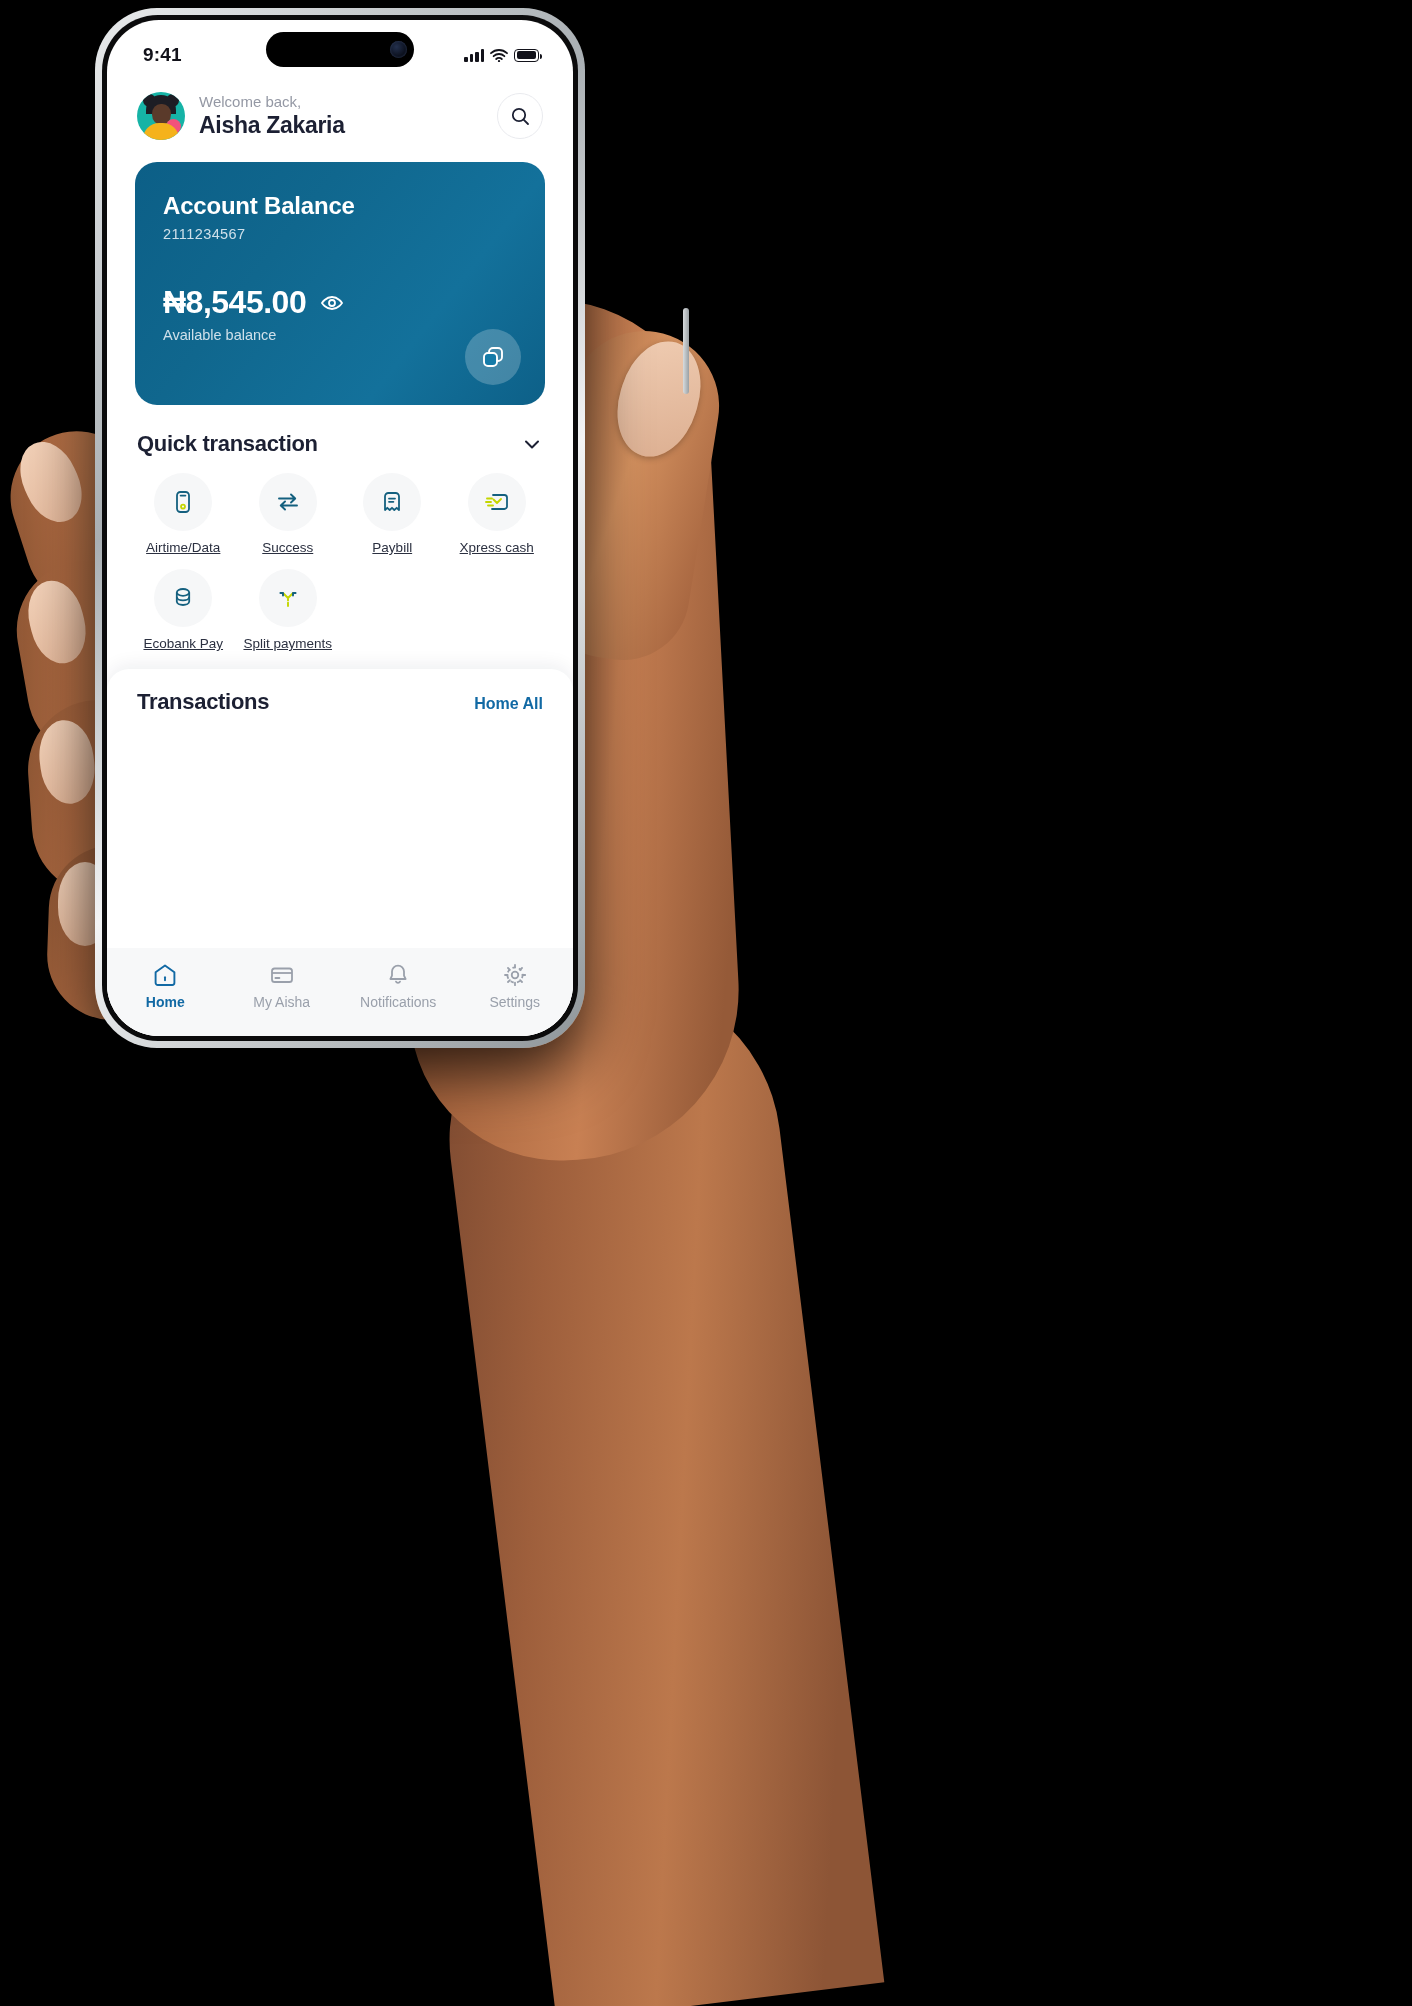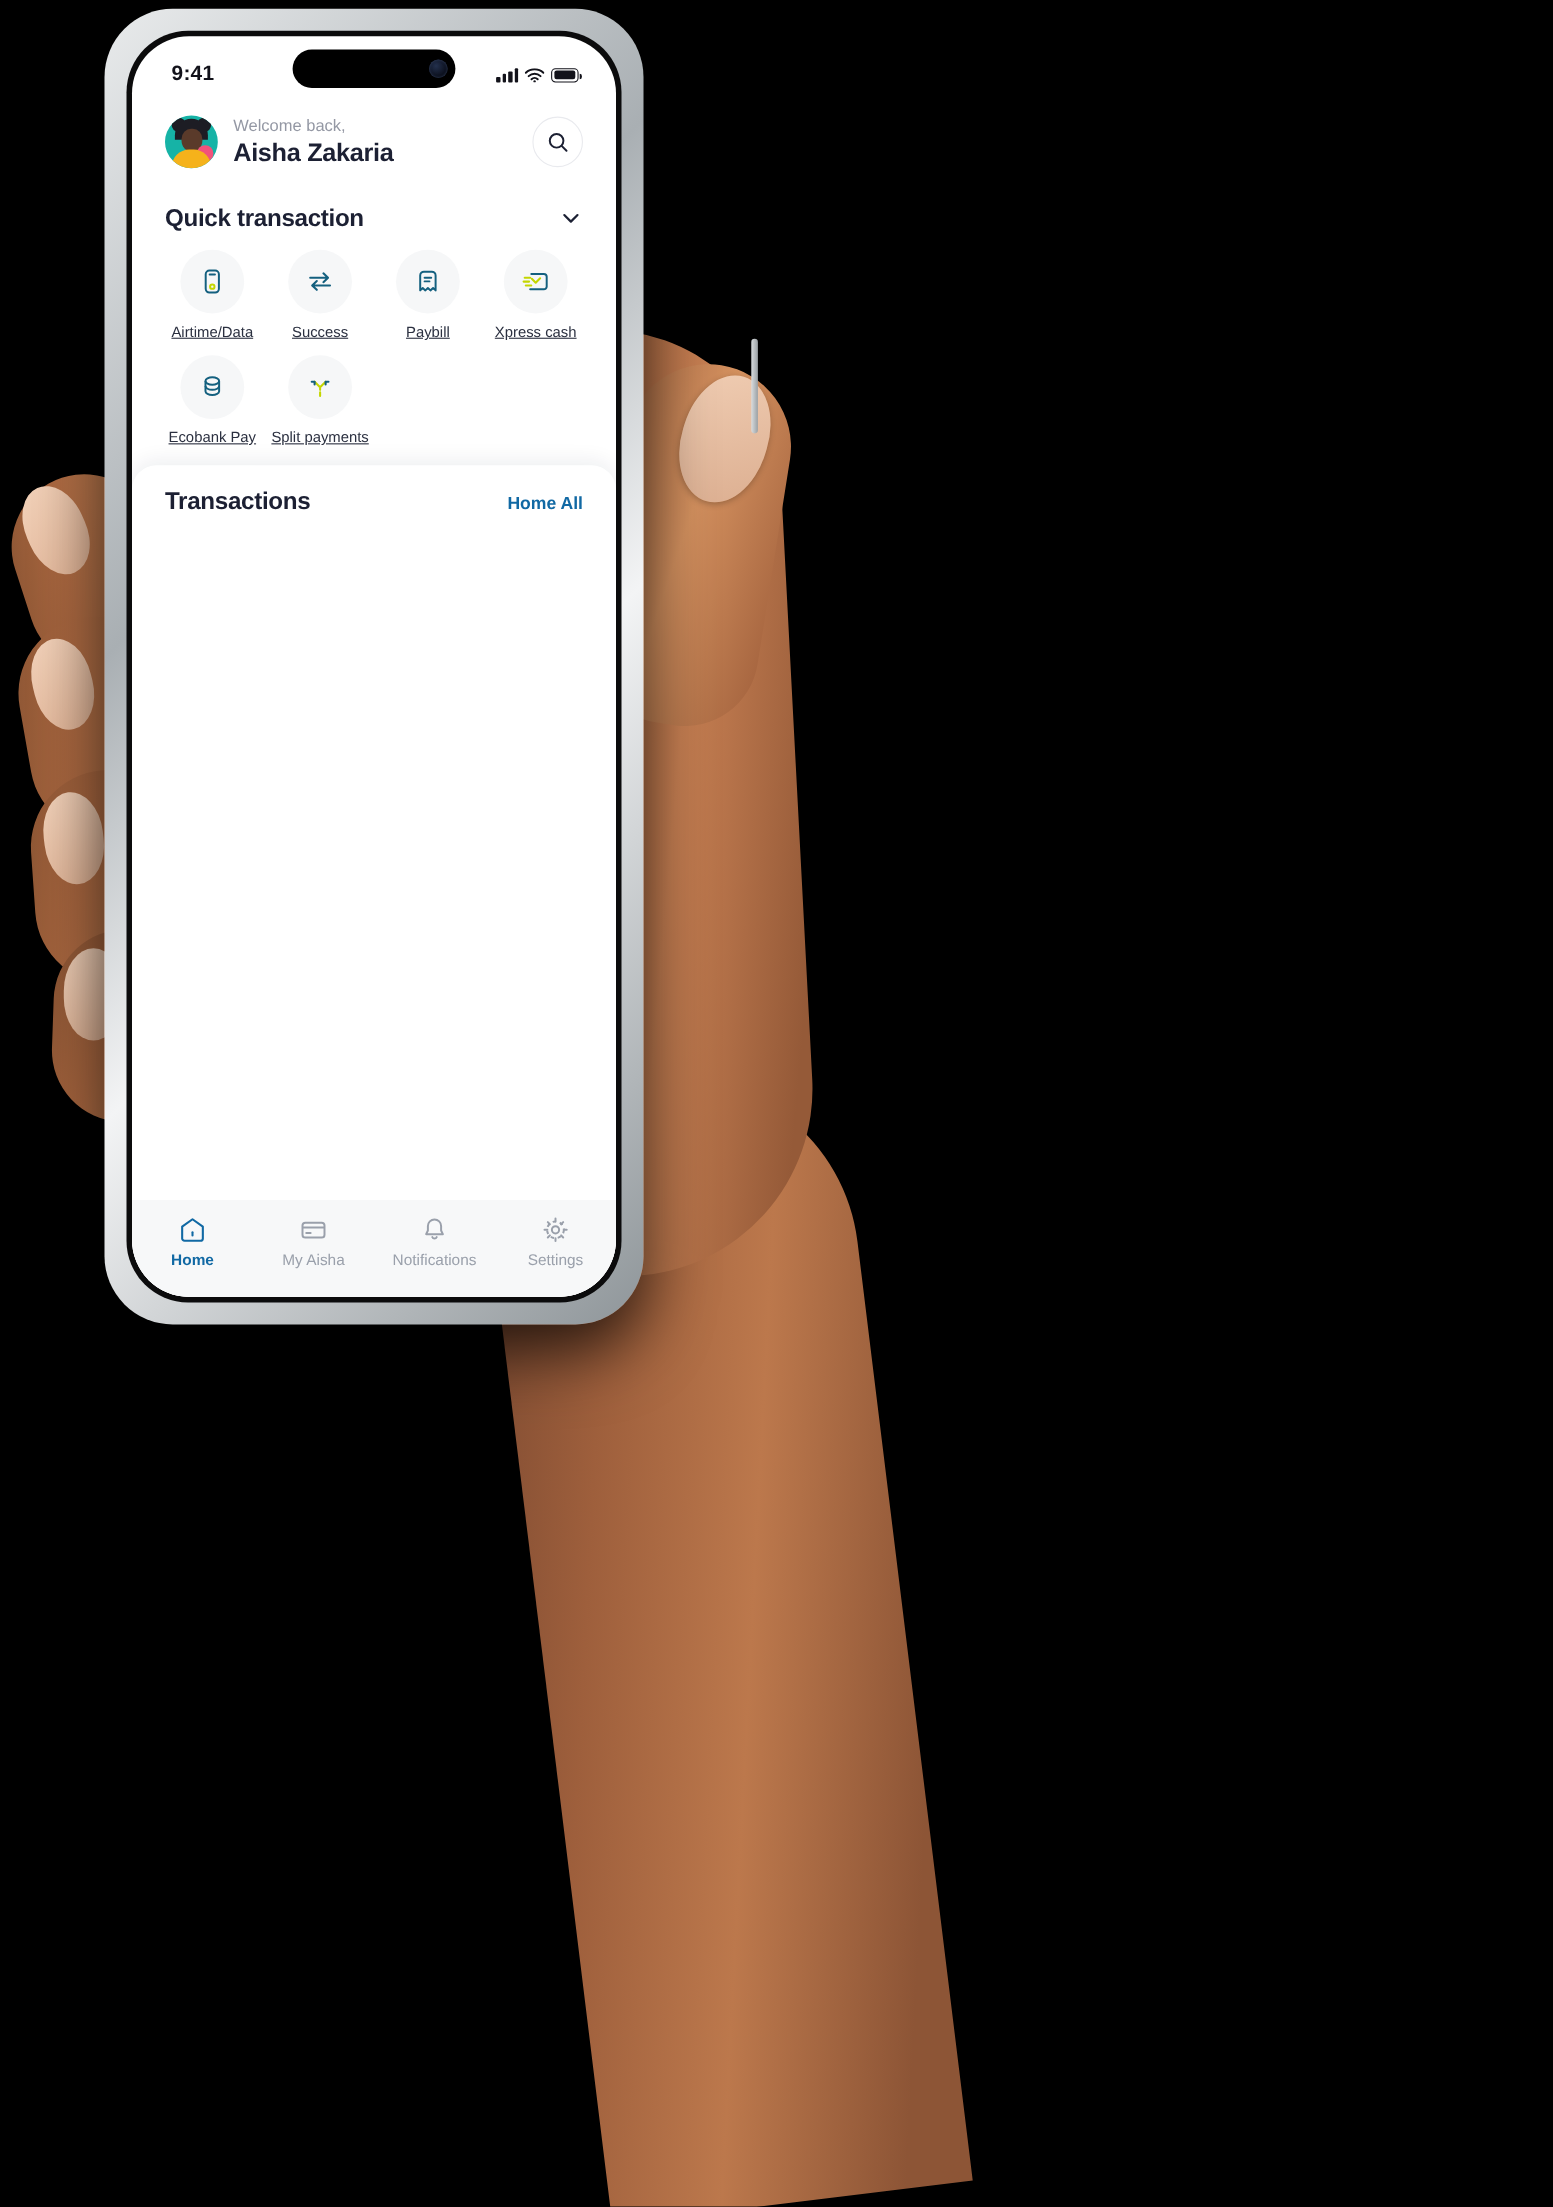--- a/index.html
+++ b/index.html
@@ -46,23 +46,23 @@
   #f2 { left:22px; top:560px;  width:140px; height:200px; transform:rotate(-10deg); }
   #f3 { left:30px; top:700px;  width:140px; height:195px; transform:rotate(-4deg); }
   #f4 { left:48px; top:845px;  width:130px; height:175px; transform:rotate(2deg); }
   #n1 { left:24px; top:440px; transform:rotate(-24deg); }
   #n2 { left:30px; top:580px; transform:rotate(-14deg); }
   #n3 { left:40px; top:720px; transform:rotate(-7deg); }
   #n4 { left:58px; top:862px; transform:rotate(0deg); }
 
   
   #phone {
-    position:absolute; left:95px; top:8px; width:490px; height:1196px;
+    position:absolute; left:95px; top:8px; width:490px; height:1040px;
     border-radius:62px; background:linear-gradient(135deg,#e9ebec,#a9afb3 35%,#f3f4f5 60%,#8e9599);
-    padding:20px; box-shadow:0 24px 60px rgba(0,0,0,.75);
+    padding:7px; box-shadow:0 24px 60px rgba(0,0,0,.75);
   }
   #bezel {
     width:100%; height:100%; border-radius:56px; background:#0b0b0c; padding:5px;
   }
   #screen {
     position:relative; width:100%; height:100%; border-radius:52px; overflow:hidden;
     background:#ffffff; display:flex; flex-direction:column;
   }
   .side-btn { position:absolute; background:linear-gradient(90deg,#9aa0a4,#d8dcde); border-radius:3px; }
   #btn-mute  { left:86px; top:190px; width:6px; height:34px; }
@@ -235,20 +235,38 @@
               <div id="user-name">Aisha Zakaria</div>
             </div>
             <div id="search-btn">
               <svg width="20" height="20" viewBox="0 0 20 20">
                 <circle cx="9" cy="9" r="6.2" fill="none" stroke="#1c2033" stroke-width="1.8"></circle>
                 <path d="M13.6 13.6 18 18" stroke="#1c2033" stroke-width="1.8" stroke-linecap="round"></path>
               </svg>
             </div>
           </div>
 
+          <div id="balance-card">
+            <div id="card-title">Account Balance</div>
+            <div id="card-acct">2111234567</div>
+            <div id="amount-row">
+              <div id="amount">₦8,545.00</div>
+              <svg width="24" height="24" viewBox="0 0 24 24">
+                <path d="M2 12s3.6-6 10-6 10 6 10 6-3.6 6-10 6S2 12 2 12Z" fill="none" stroke="#fff" stroke-width="1.8"></path>
+                <circle cx="12" cy="12" r="3" fill="none" stroke="#fff" stroke-width="1.8"></circle>
+              </svg>
+            </div>
+            <div id="avail-label">Available balance</div>
+            <div id="copy-btn">
+              <svg width="28" height="28" viewBox="0 0 28 28">
+                <rect x="10" y="5" width="13" height="13" rx="4" fill="none" stroke="#fff" stroke-width="1.9"></rect>
+                <rect x="5" y="10" width="13" height="13" rx="4" fill="#157ba8" stroke="#fff" stroke-width="1.9"></rect>
+              </svg>
+            </div>
+          </div>
 
           <div id="quick-head">
             <div id="quick-title">Quick transaction</div>
             <svg width="22" height="22" viewBox="0 0 22 22">
               <path d="M5 8.5 11 14.5 17 8.5" fill="none" stroke="#1c2033" stroke-width="2" stroke-linecap="round" stroke-linejoin="round"></path>
             </svg>
           </div>
 
           <div id="grid">
             <div class="tile">

